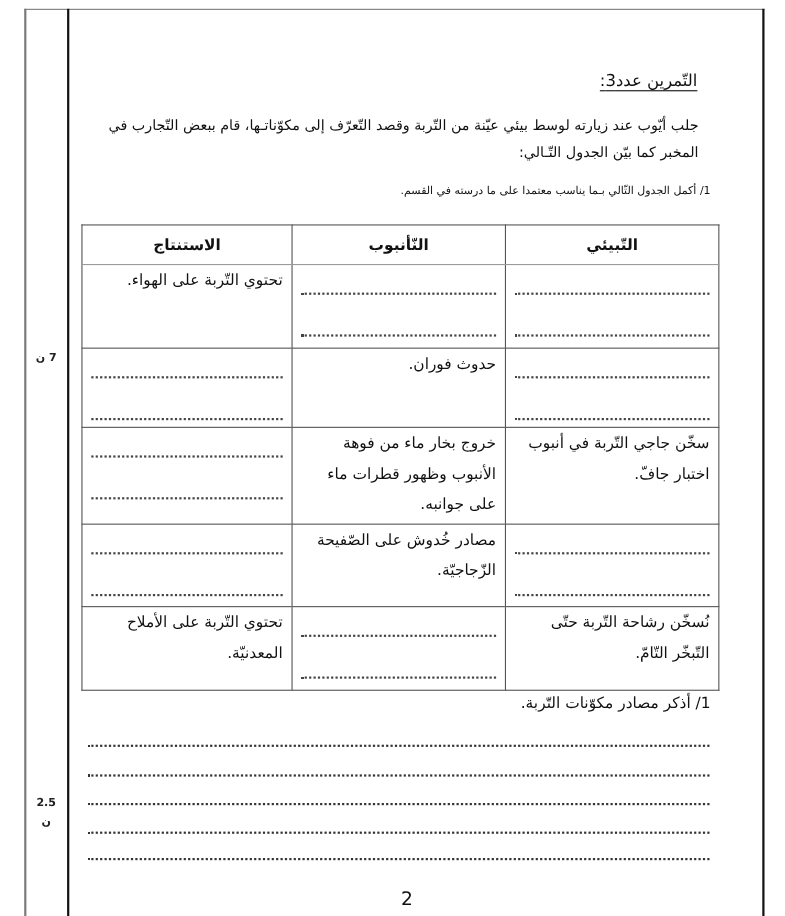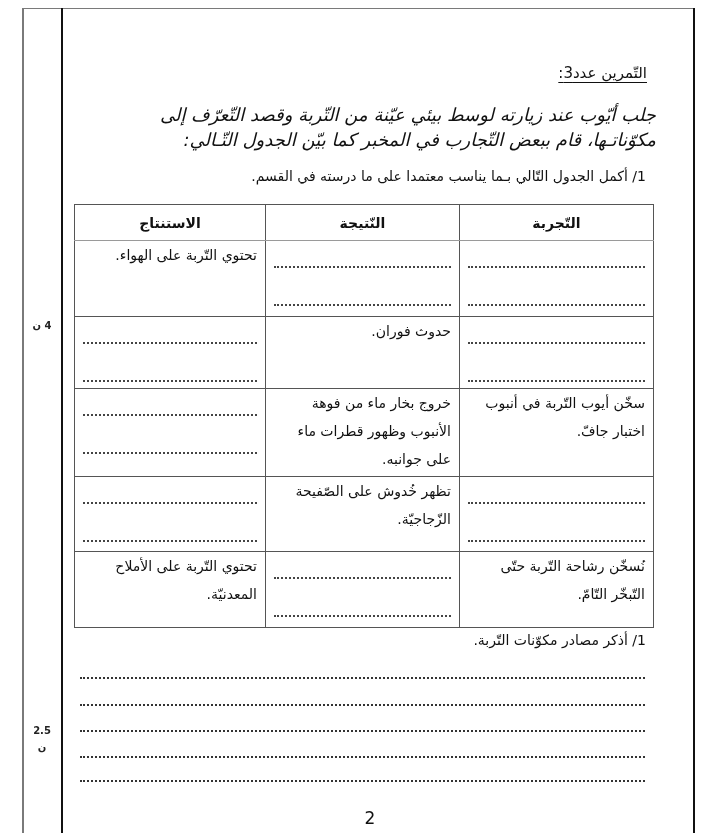--- a/index.html
+++ b/index.html
@@ -8,23 +8,23 @@
     .frame-top { position: absolute; left: 22px; top: 8px; width: 673px; height: 0; border-top: 1.5px solid #7a7a7a; }
     .frame-left { position: absolute; left: 22px; top: 8px; width: 0; height: 830px; border-left: 2px solid #7a7a7a; }
     .frame-inner { position: absolute; left: 61px; top: 8px; width: 0; height: 830px; border-left: 2px solid #111; }
     .frame-right { position: absolute; left: 693px; top: 8px; width: 0; height: 830px; border-left: 2px solid #111; }
 
     .mark { position: absolute; font-size: 10px; font-weight: bold; color: #222; text-align: center; width: 38px; left: 23px; direction: rtl; }
     .mark-4 { top: 320px; }
     .mark-25 { top: 722px; line-height: 17px; }
 
     .rtl { direction: rtl; unicode-bidi: embed; }
-    .title { position: absolute; right: 67px; top: 64px; font-size: 15px; text-decoration: underline; text-underline-offset: 4px; white-space: nowrap; }
-    .intro { position: absolute; right: 58px; top: 102px; width: 570px; font-size: 18px; line-height: 25px; text-align: right; font-style: italic; }
-    .q1 { position: absolute; right: 68px; top: 168px; font-size: 14px; white-space: nowrap; }
+    .title { position: absolute; right: 80px; top: 64px; font-size: 15px; text-decoration: underline; text-underline-offset: 4px; white-space: nowrap; }
+    .intro { position: absolute; right: 79px; top: 102px; width: 570px; font-size: 13px; line-height: 25px; text-align: right; }
+    .q1 { position: absolute; right: 68px; top: 168px; font-size: 10px; white-space: nowrap; }
     .q2 { position: absolute; right: 68px; top: 632px; font-size: 14px; white-space: nowrap; }
 
     table.exp { position: absolute; left: 74px; top: 204px; width: 579px; border-collapse: collapse; direction: rtl; table-layout: fixed; }
     table.exp th, table.exp td { border: 1px solid #555; vertical-align: top; padding: 0 8px; font-size: 14px; line-height: 28px; text-align: right; }
     table.exp tr + tr td { border-top: 1.5px solid #9a9a9a; }
     table.exp th { height: 35px; font-weight: bold; text-align: center; font-size: 14px; vertical-align: middle; border-bottom: 1.5px solid #9a9a9a; }
     .h1 td { height: 75px; margin-left: 47px; } .h2 td { height: 71px; } .h3 td { height: 87px; margin-top: 12px; } .h4 td { height: 74px; } .h5 td { height: 75px; }
     .dots { display: block; height: 14px; border-bottom: 2px dotted #444; margin: 11px 0 0 0; }
     .dots + .dots { margin-top: 22px; }
     .cell-text { padding-top: 4px; }
@@ -33,40 +33,40 @@
     .page-num { position: absolute; left: 0; width: 740px; top: 808px; text-align: center; font-size: 17px; }
   </style>
 </head>
 <body>
 
 <div class="frame-top"></div>
 <div class="frame-left"></div>
 <div class="frame-inner"></div>
 <div class="frame-right"></div>
 
-<div class="mark mark-4">4 ن</div>
+<div class="mark mark-4">7 ن</div>
 <div class="mark mark-25">
   <div>2.5</div>
   <div>ن</div>
 </div>
 
 <div class="title rtl">التّمرين عدد3:</div>
 <div class="intro rtl">جلب أيّوب عند زيارته لوسط بيئي عيّنة من التّربة وقصد التّعرّف إلى مكوّناتـها، قام ببعض التّجارب في المخبر كما بيّن الجدول التّـالي:</div>
 <div class="q1 rtl">1/  أكمل الجدول التّالي بـما يناسب معتمدا على ما درسته في القسم.</div>
 
 <table class="exp">
   <colgroup>
       <col style="width:194px">
       <col style="width:194px">
       <col style="width:191px">
     </colgroup>
   <thead>
     <tr>
-      <th>التّجربة</th>
-      <th>النّتيجة</th>
+      <th>التّبيئي</th>
+      <th>النّأنبوب</th>
       <th>الاستنتاج</th>
     </tr>
   </thead>
   <tbody>
     <tr class="h1">
       <td>
           <span class="dots"></span>
           <span class="dots"></span>
         </td>
       <td>
@@ -80,33 +80,33 @@
           <span class="dots"></span>
           <span class="dots"></span>
         </td>
       <td class="cell-text" style="">حدوث فوران.</td>
       <td>
           <span class="dots"></span>
           <span class="dots"></span>
         </td>
     </tr>
     <tr class="h3">
-      <td class="cell-text">سخّن أيوب التّربة في أنبوب اختبار جافّ.</td>
+      <td class="cell-text">سخّن جاجي التّربة في أنبوب اختبار جافّ.</td>
       <td class="cell-text">خروج بخار ماء من فوهة الأنبوب وظهور قطرات ماء على جوانبه.</td>
       <td>
           <span class="dots"></span>
           <span class="dots"></span>
         </td>
     </tr>
     <tr class="h4">
       <td>
           <span class="dots"></span>
           <span class="dots"></span>
         </td>
-      <td class="cell-text">تظهر خُدوش على الصّفيحة الزّجاجيّة.</td>
+      <td class="cell-text">مصادر خُدوش على الصّفيحة الزّجاجيّة.</td>
       <td>
           <span class="dots"></span>
           <span class="dots"></span>
         </td>
     </tr>
     <tr class="h5">
       <td class="cell-text">نُسخّن رشاحة التّربة حتّى التّبخّر التّامّ.</td>
       <td>
           <span class="dots"></span>
           <span class="dots"></span>

